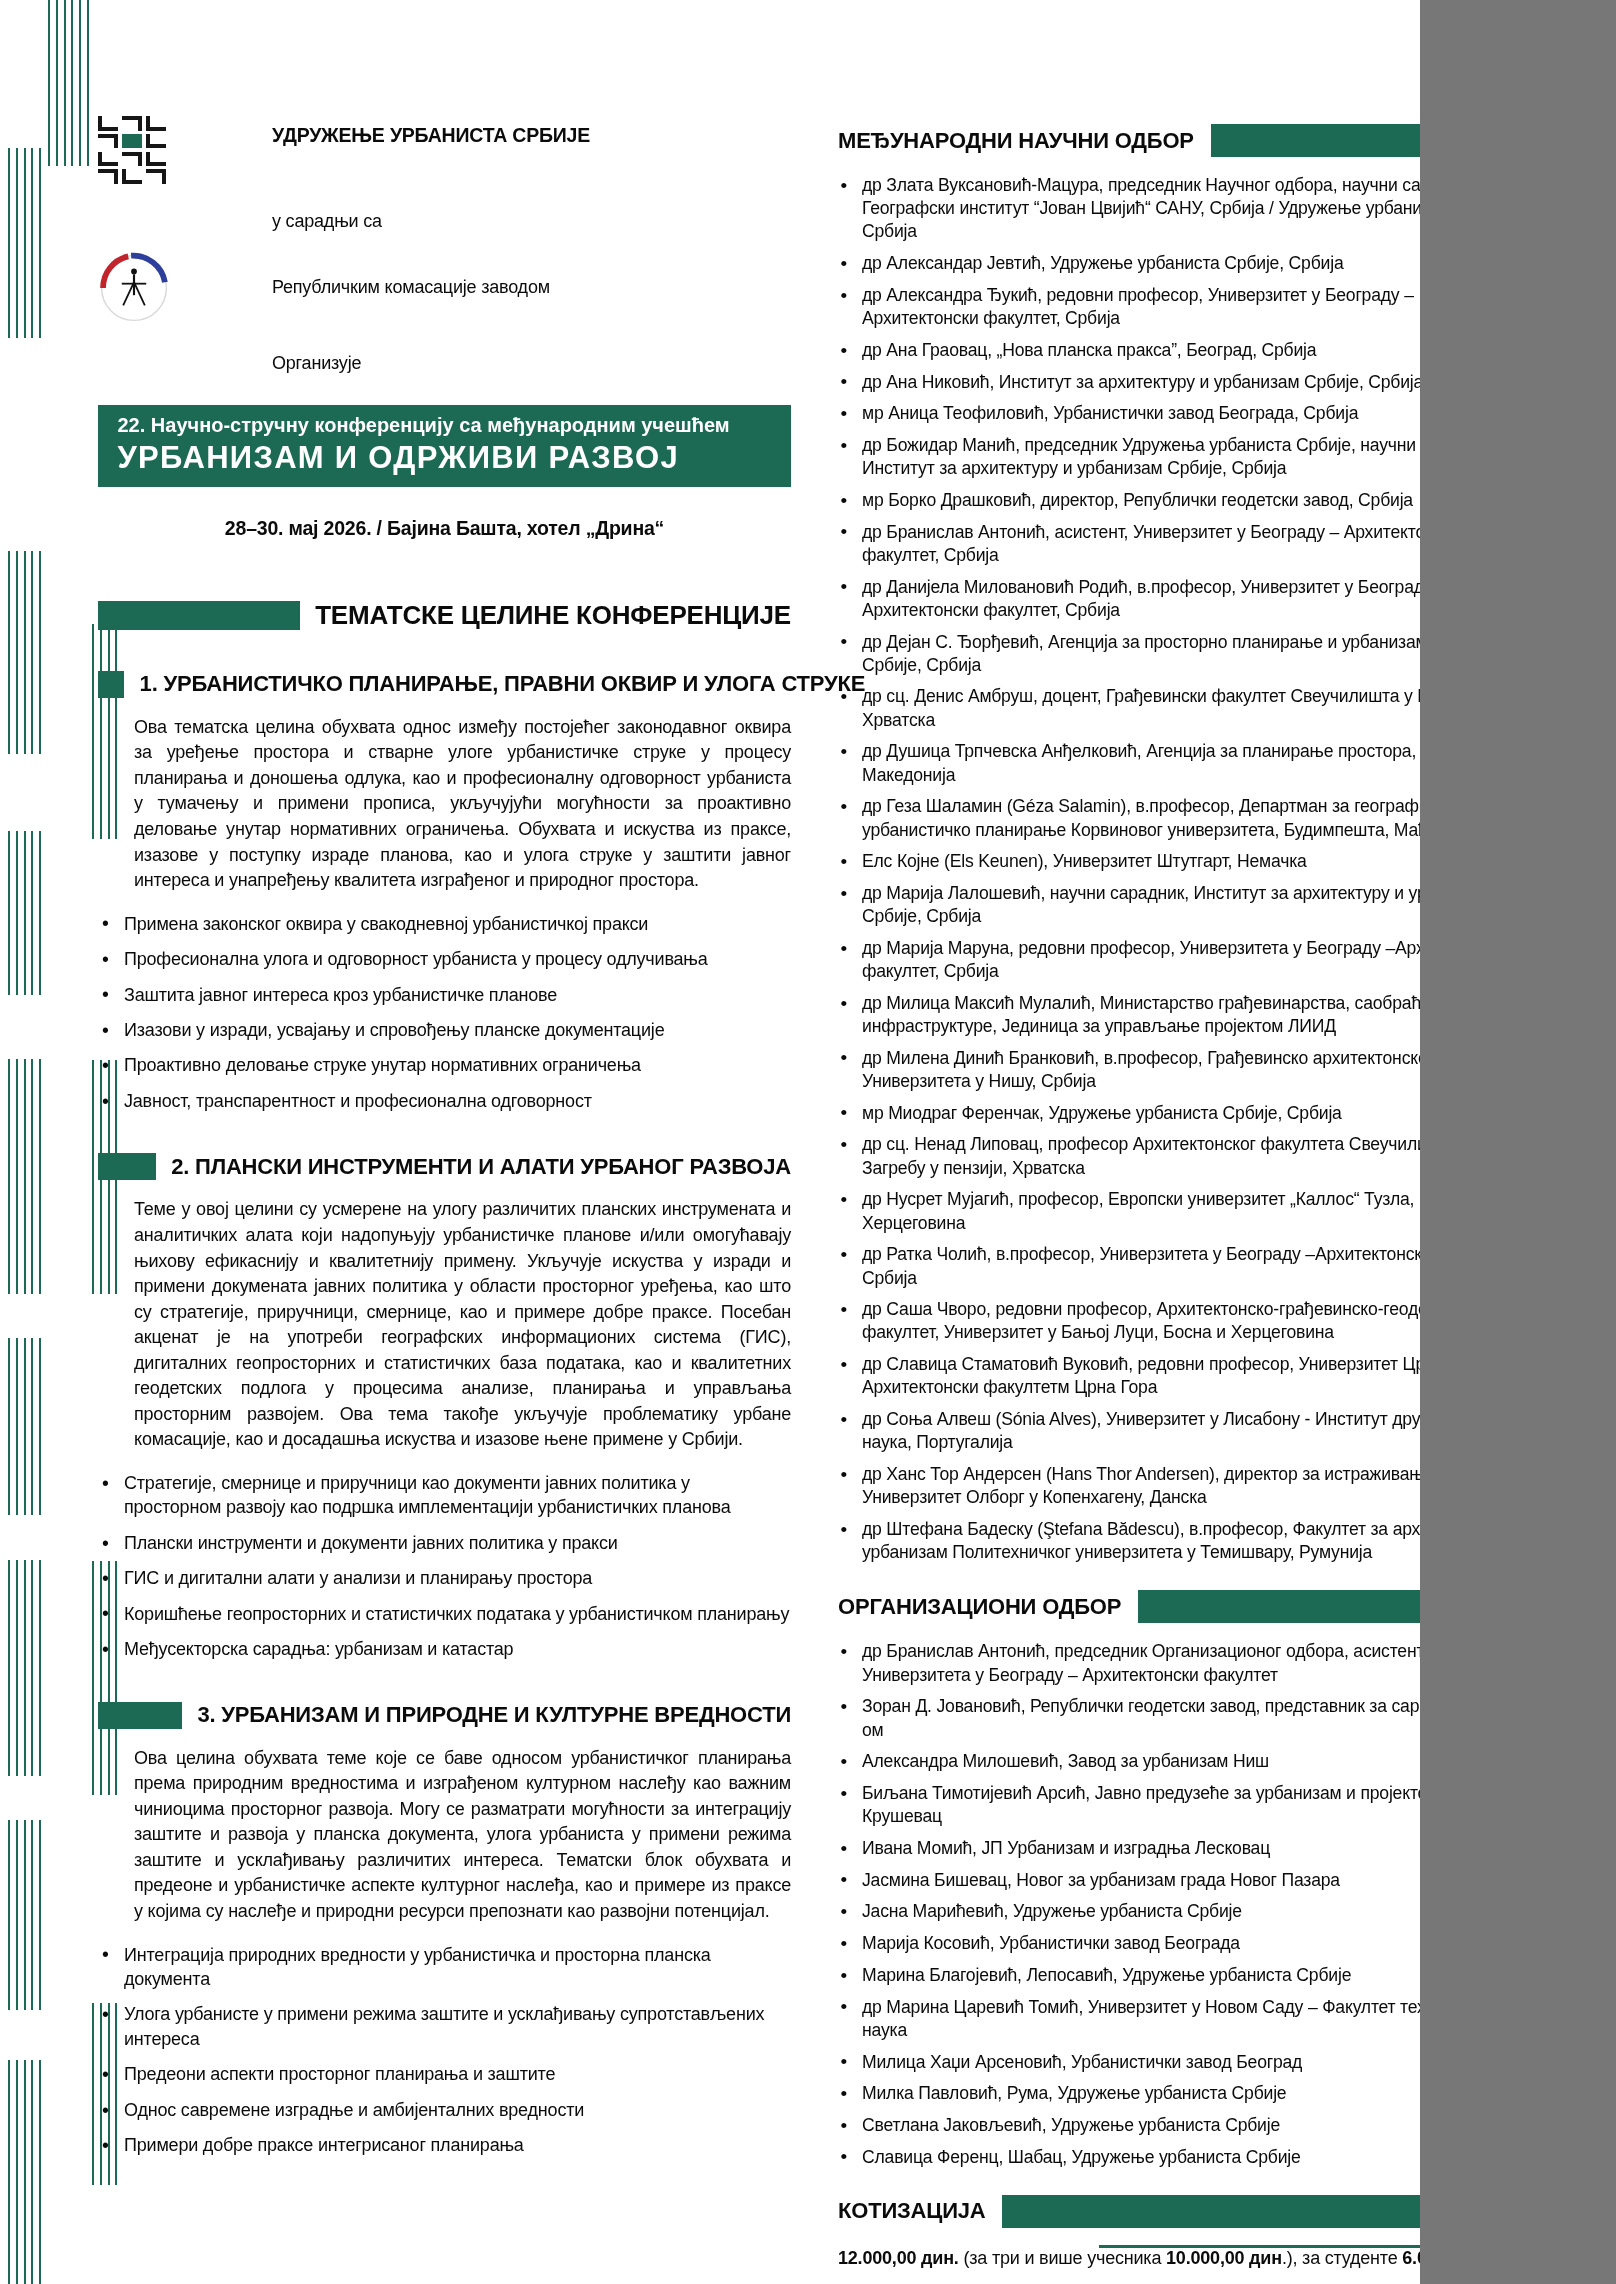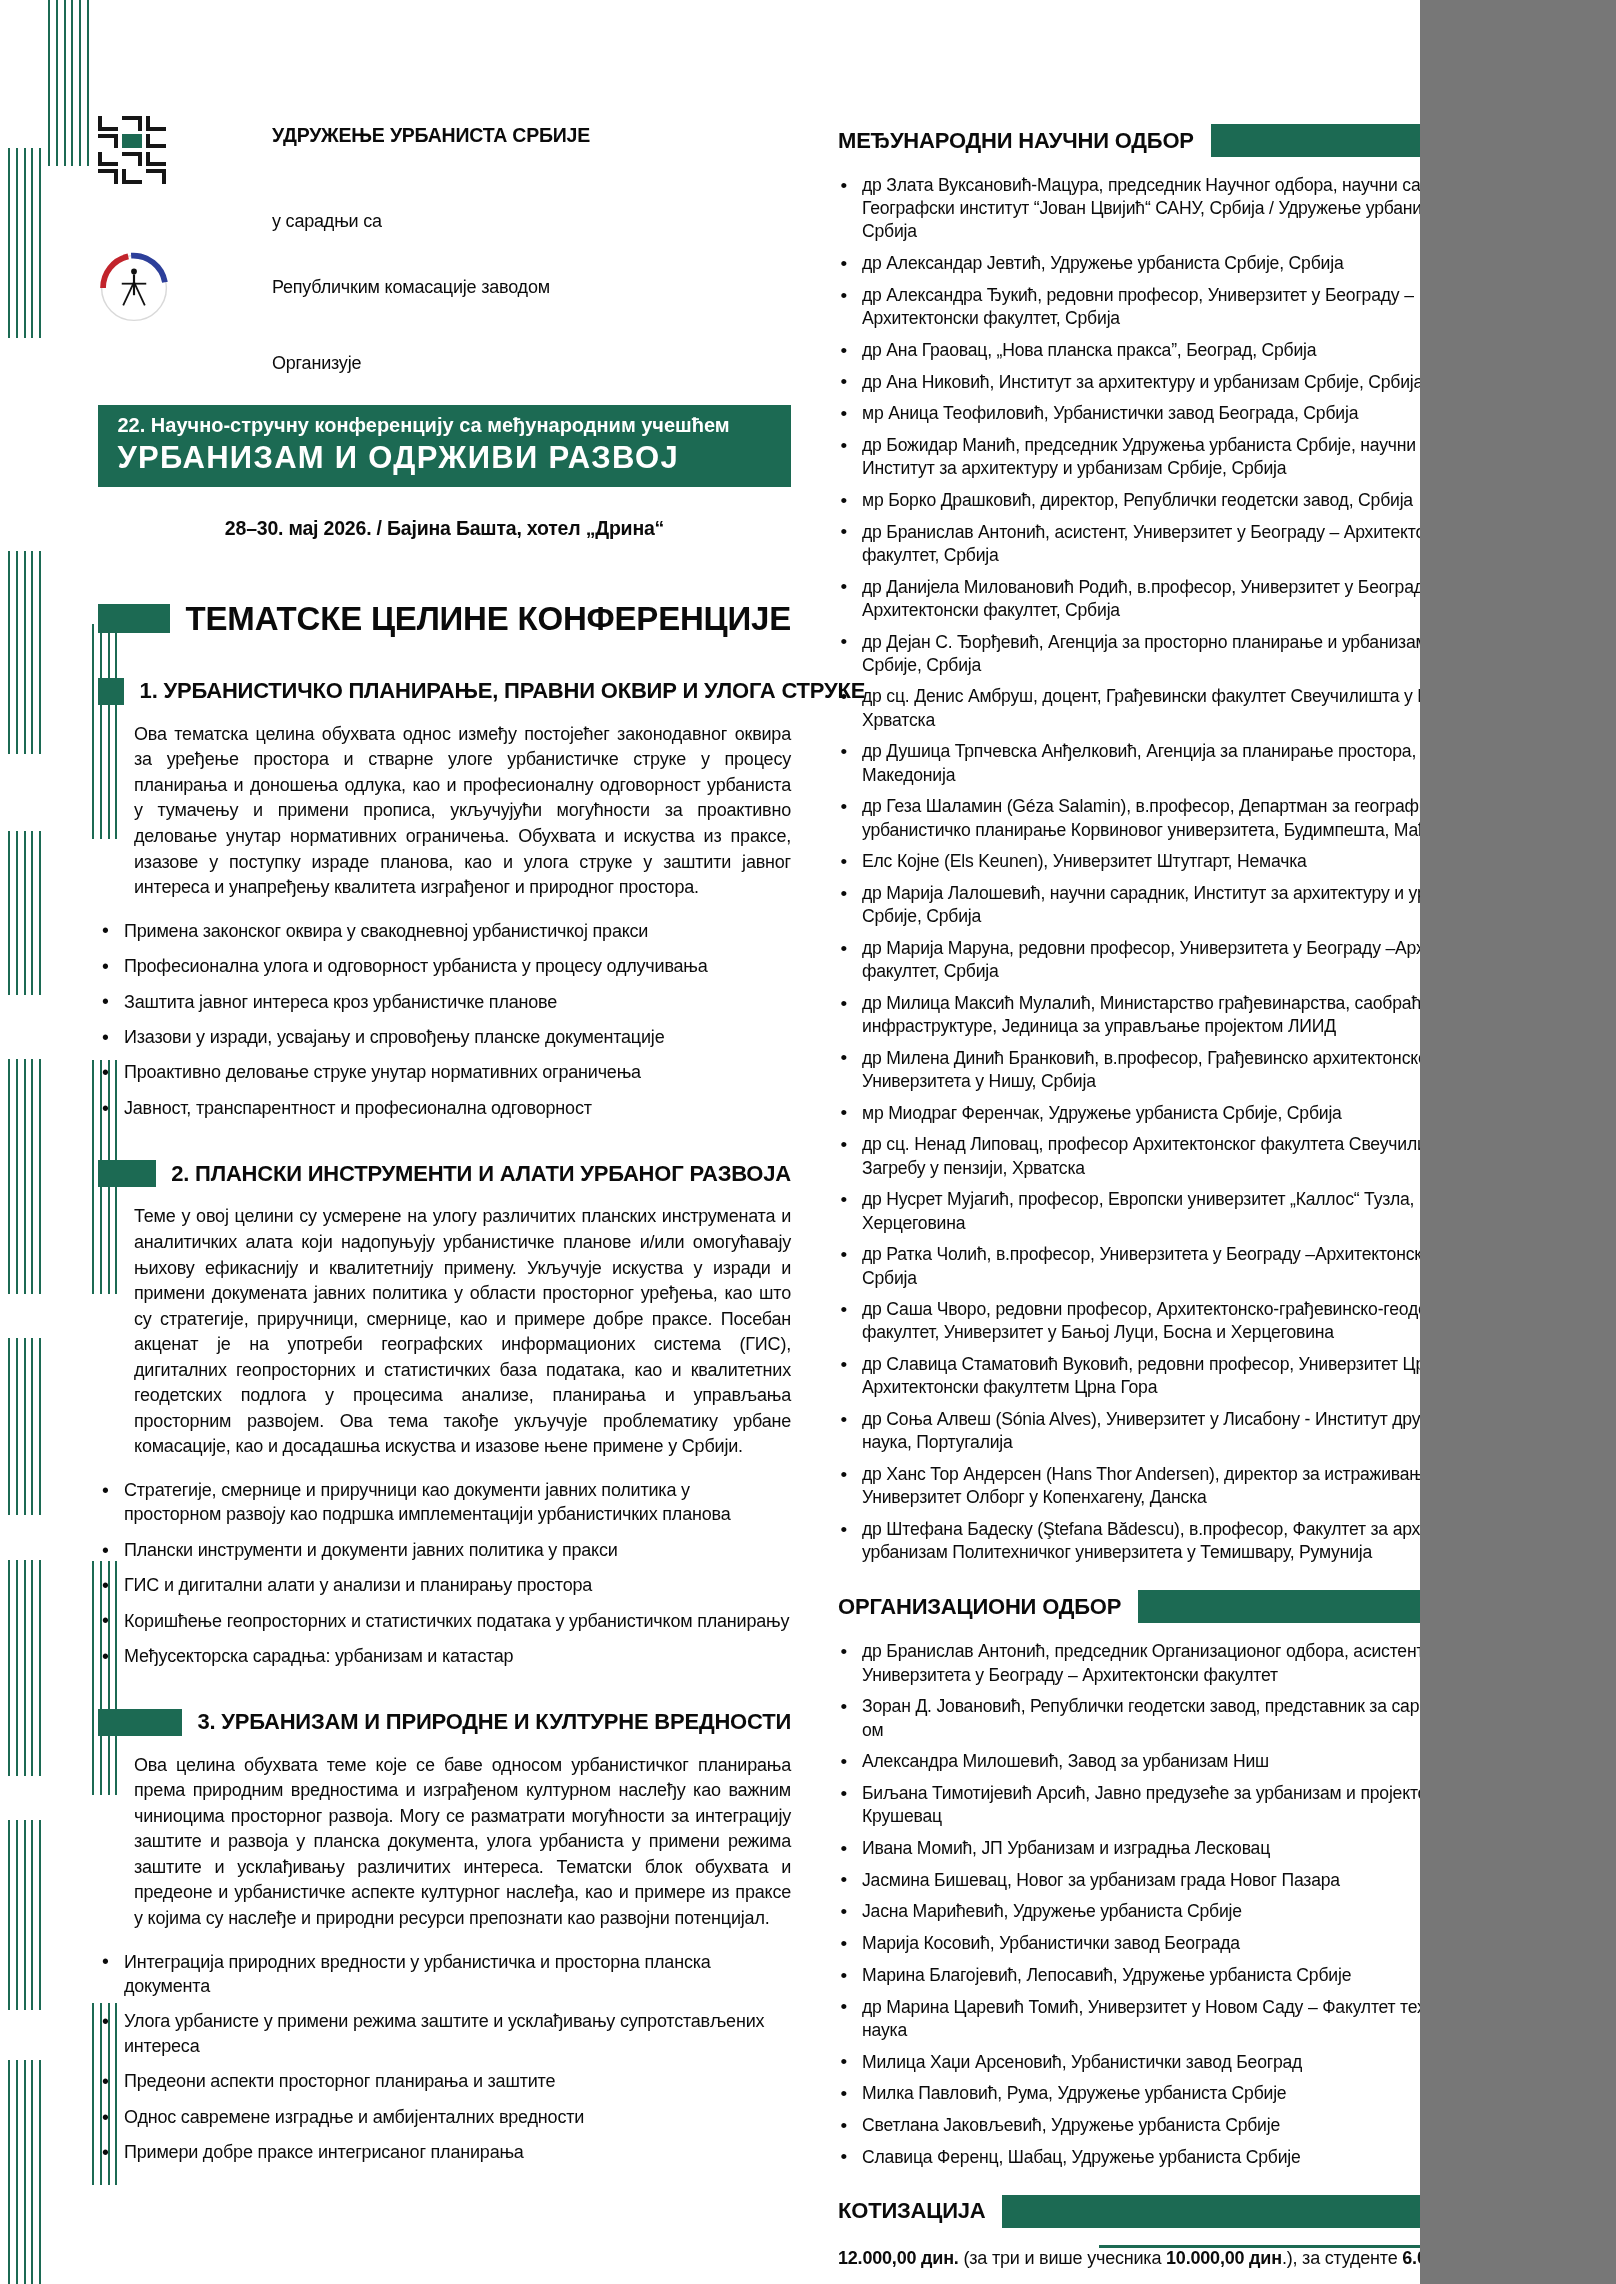--- a/index.html
+++ b/index.html
@@ -31,21 +31,21 @@
   
   .banner{ margin-top:31px; background:var(--g); color:#fff; padding:9px 19.5px 10.4px; }
   .banner-l1{ font-size:20px; font-weight:700; letter-spacing:0; }
   .banner-l2{ font-size:31px; font-weight:700; letter-spacing:1.3px; margin-top:3.9px; }
   .date-line{ margin-top:30px; text-align:center; font-size:19.5px; font-weight:700; }
 
   
   .hrow{ display:flex; align-items:center; gap:15.6px; }
   .hrow .bar{ flex:1; min-width:26px; height:29px; background:var(--g); }
   .hrow .t{ white-space:nowrap; font-weight:700; }
-  .hrow.main{ margin-top:60px; } .hrow.main .t{ font-size:33px; }
+  .hrow.main{ margin-top:60px; } .hrow.main .t{ font-size:26px; }
   .hrow.sec{ margin-top:40px; } .hrow.sec .t{ font-size:22px; } .hrow.sec .bar{ height:27px; }
 
   .para{ margin-top:17px; font-size:18px; line-height:1.42; text-align:justify;margin-left:36px; }
   ul.blist{ margin-top:18px; list-style:none; }
   ul.blist li{ position:relative; padding-left:26px; font-size:18px; line-height:1.36;
                margin-bottom:11px; }
   ul.blist li::before{ content:"•"; position:absolute; left:3.9px; top:-1.3px; font-size:19.5px; }
 
   
   .rhead{ display:flex; align-items:center; gap:17px; margin-bottom:17px; }

